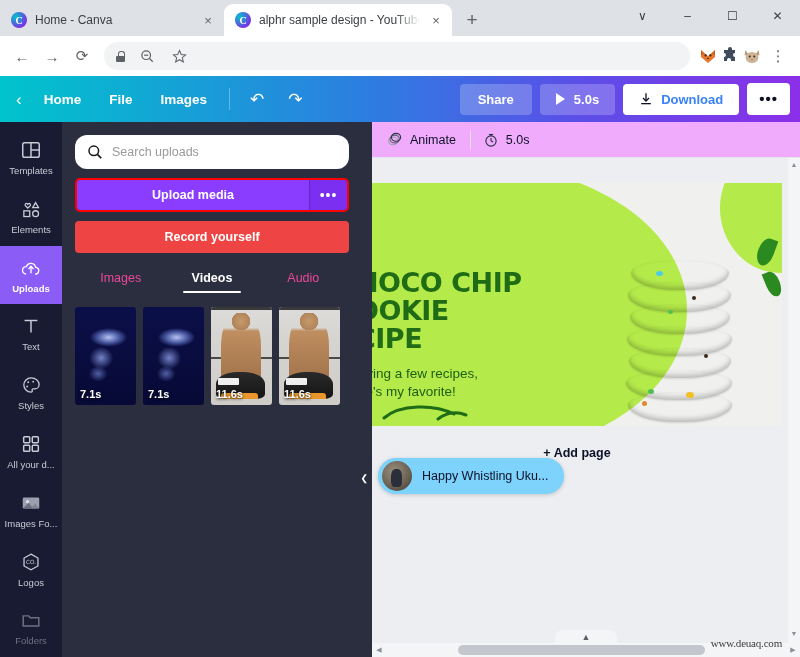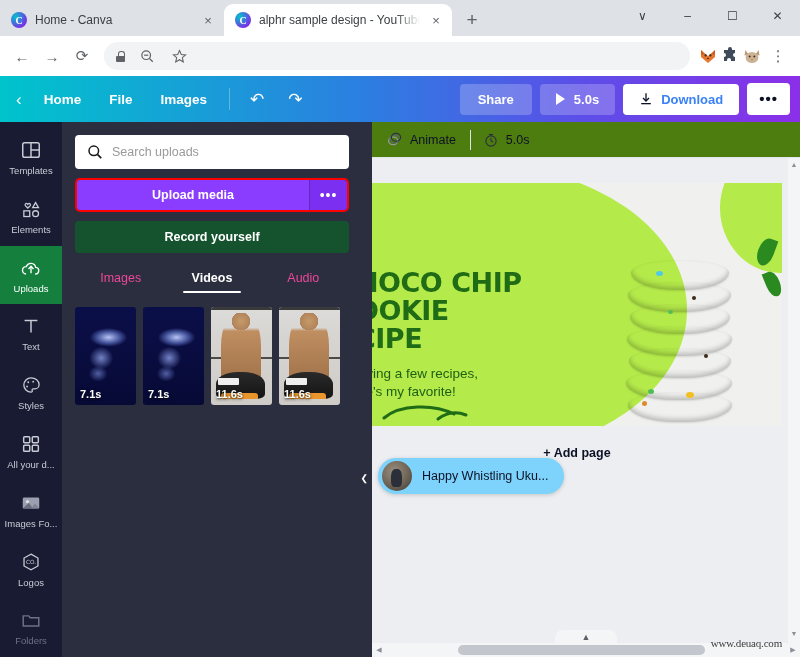--- a/index.html
+++ b/index.html
@@ -142,32 +142,32 @@
   .left-rail {
     position: absolute; top: 122px; left: 0; width: 62px; height: 535px;
     background: #181b31; display: flex; flex-direction: column;
     align-items: center; padding-top: 6px; justify-content: center;
   }
   .rail-item {
     width: 62px; height: 66px; display: flex; flex-direction: column;
     align-items: center; justify-content: center; gap: 5px;
     color: #c9ccd6; font-size: 9.5px;
   }
-  .rail-item.active { background: #15803d; color: #fff; font-weight: normal; }
+  .rail-item.active { background: #8b5cf6; color: #fff; font-weight: bold; }
   .rail-item.dim { color: #6e7285; }
   .rail-icon { width: 22px; height: 22px; display: block; }
   .rail-label { line-height: 1; white-space: nowrap; }
 
   
   .panel {
     position: absolute; top: 122px; left: 62px; width: 300px; height: 535px;
     background: #2b2e3e; padding: 13px 13px 0 13px;
   }
   .search-box {
-    height: 34px; background: #fff; border-radius: 4px;
+    height: 34px; background: #fff; border-radius: 12px;
     display: flex; align-items: center; padding: 17px 12px; gap: 9px;
   }
   .search-input {
     border: none; outline: none; flex: 1; font-size: 12.5px;
     color: #333; background: transparent;
     font-family: "Liberation Sans", sans-serif;
   }
   .search-input::placeholder { color: #9a9a9a; }
   .upload-wrap {
     margin-top: 9px; border: 2.5px solid #ff0000; border-radius: 5px;
@@ -180,21 +180,21 @@
     flex: 1; background: #8b3dff; color: #fff; font-size: 12.5px;
     font-weight: bold; display: flex; align-items: center;
     justify-content: center;
   }
   .upload-dots {
     width: 38px; background: #7b2ff0; color: #fff; font-size: 14px;
     display: flex; align-items: center; justify-content: center;
     letter-spacing: 1px; border-left: 1px solid rgba(0,0,0,.18);
   }
   .record-btn {
-    margin-top: 9px; height: 32px; background: #14532d; border-radius: 4px;
+    margin-top: 9px; height: 32px; background: #ef4444; border-radius: 4px;
     color: #fff; font-size: 12.5px; font-weight: bold;
     display: flex; align-items: center; justify-content: center;
   }
   .tabs-row {
     margin-top: 18px; display: flex; justify-content: space-around;
     align-items: center;
   }
   .ptab {
     font-size: 12.5px; color: #ec4899; padding-bottom: 8px;
     position: relative; text-align: center; width: 33%;
@@ -265,21 +265,21 @@
     position: absolute; top: 455px; left: 356px; width: 15px; height: 46px;
     background: #2b2e3e; border-radius: 0 10px 10px 0;
     display: flex; align-items: center; justify-content: flex-end;
     color: #fff; font-size: 9px; padding-right: 3px;
   }
   .editor {
     position: absolute; top: 122px; left: 372px; width: 428px; height: 535px;
     background: #eceef1; overflow: hidden;
   }
   .editor-topbar {
-    height: 36px; background: #4d7c0f; display: flex; align-items: center;
+    height: 36px; background: #f0abfc; display: flex; align-items: center;
     padding: 0 14px; gap: 0; border-bottom: 1px solid #e4e6ea;
   }
   .et-item {
     display: flex; align-items: center; gap: 7px;
     font-size: 12.5px; color: #0d1126; padding: 0 12px 0 0;
   }
   .et-divider { width: 1px; height: 20px; background: #e0e2e6; margin: 0 12px 0 2px; }
   .animate-icon { width: 17px; height: 17px; }
   .timer-icon { width: 16px; height: 16px; }
 

